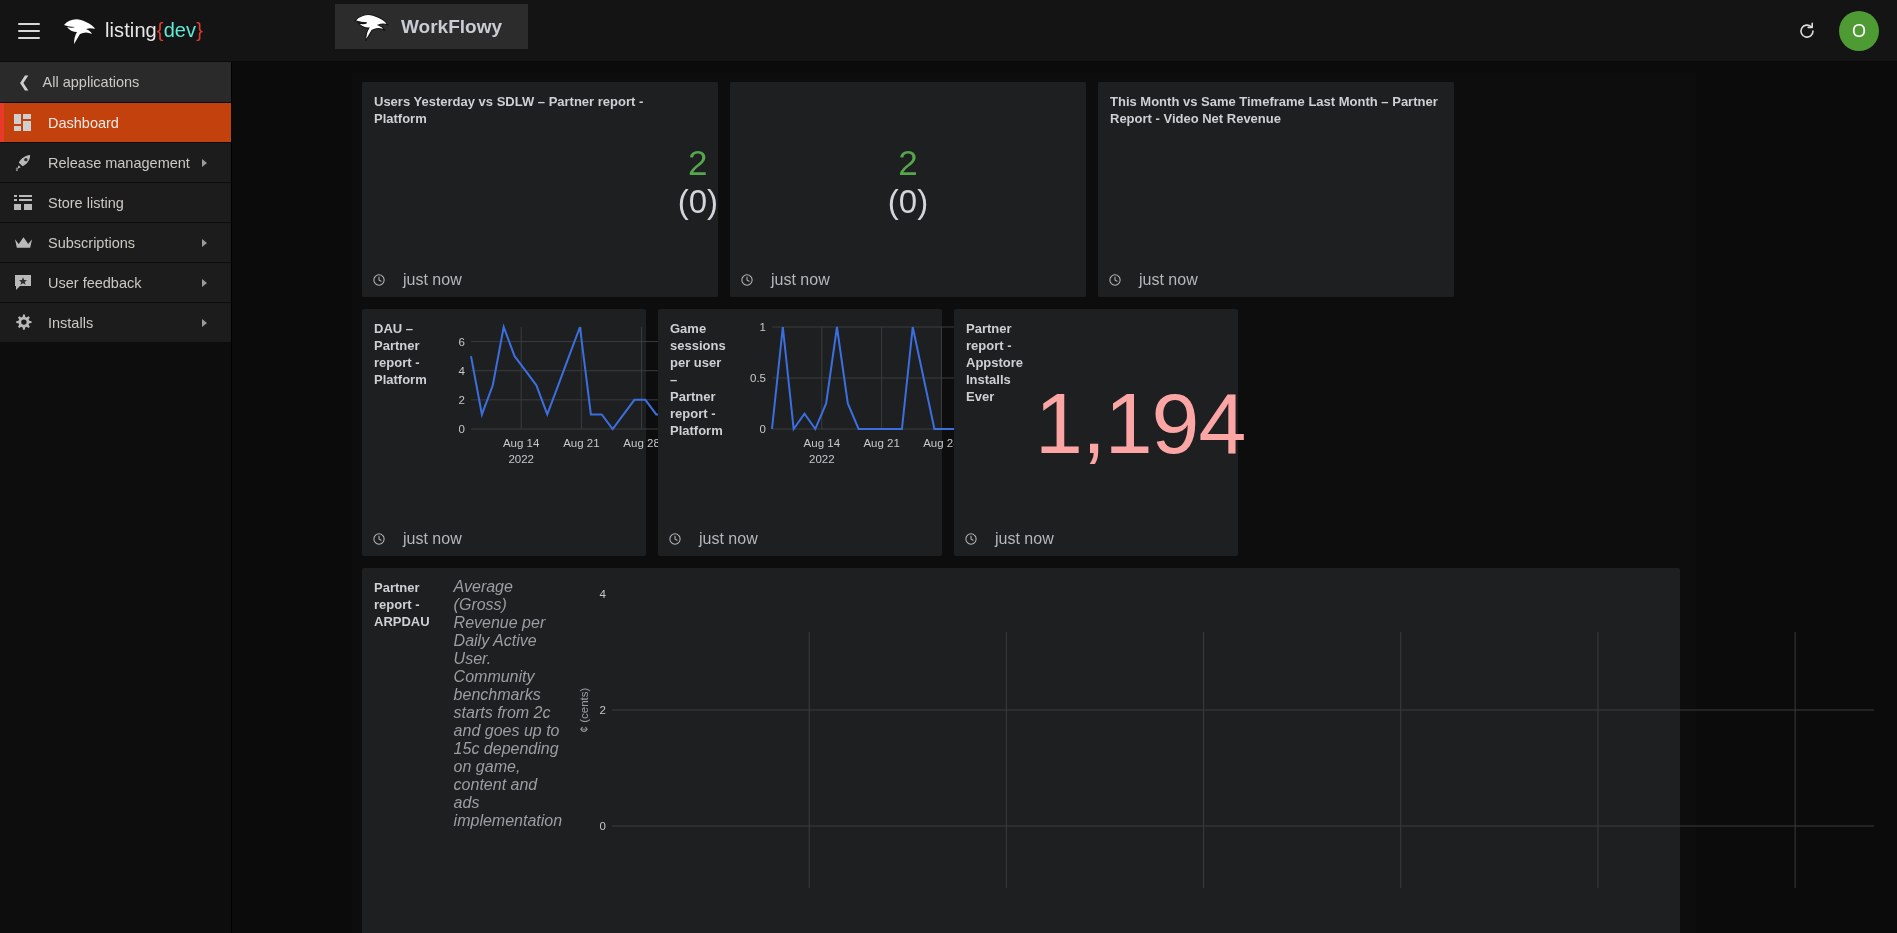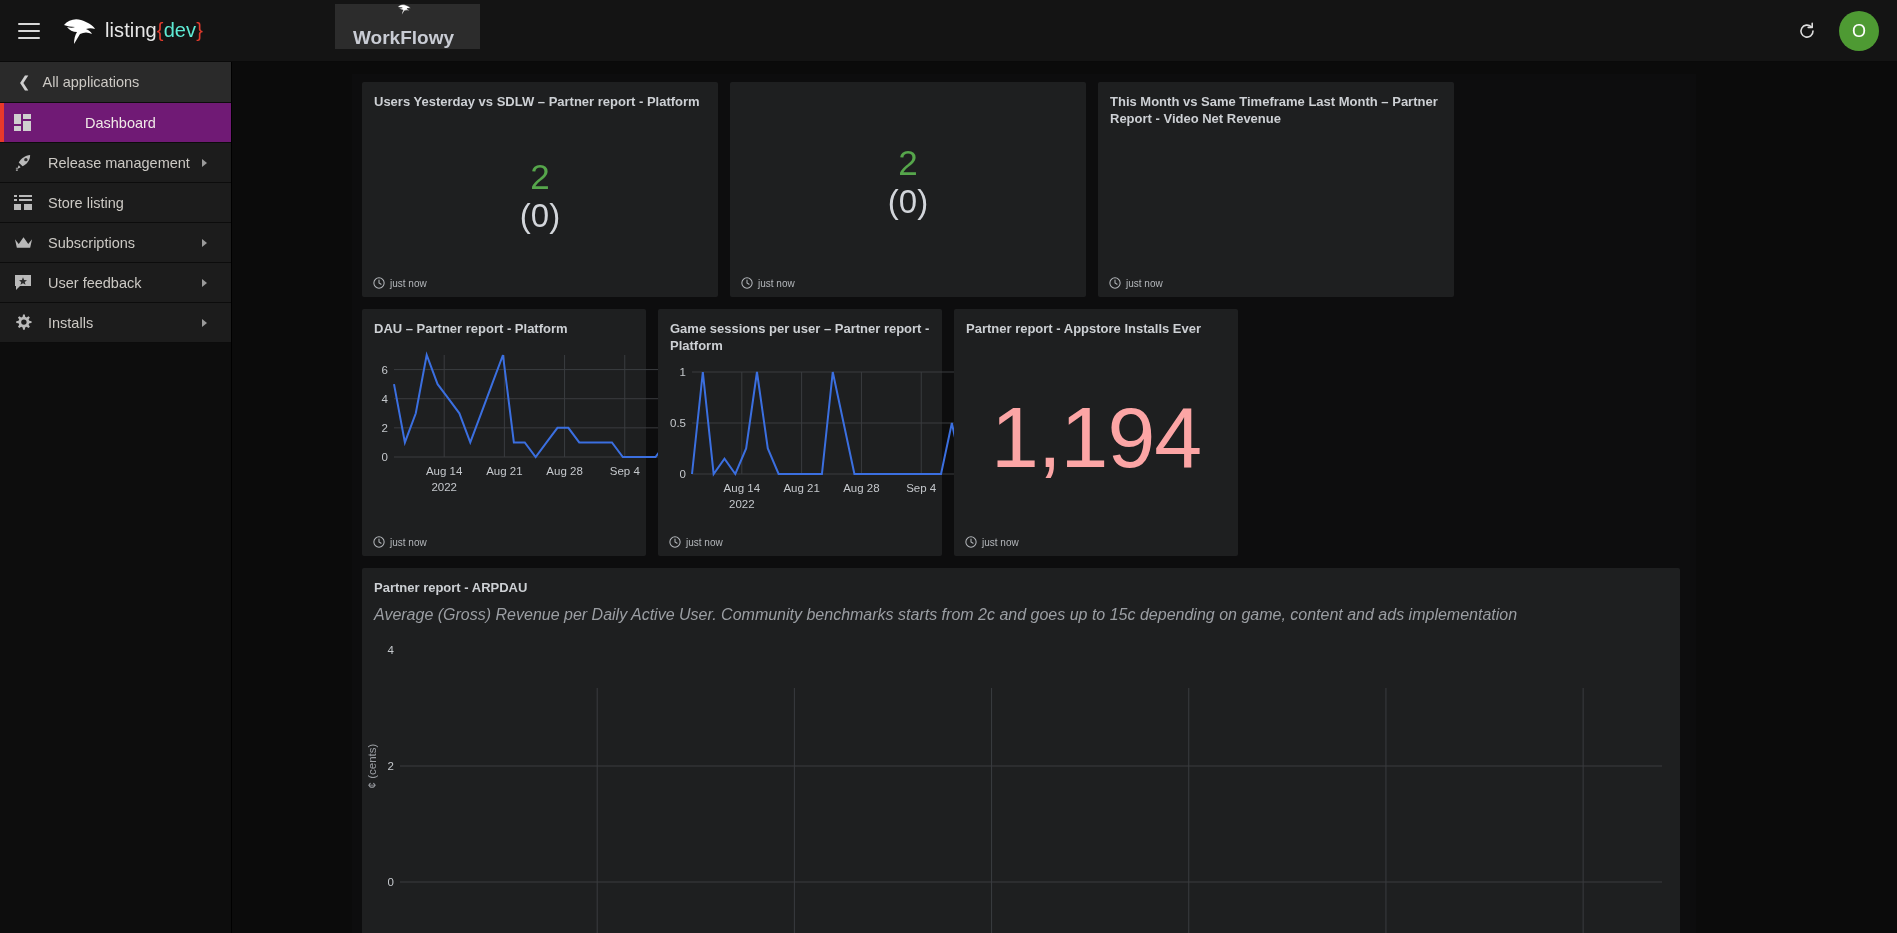--- a/index.html
+++ b/index.html
@@ -31,21 +31,20 @@
   .brand-text { font-size: 20px; color: #e8e8e8; letter-spacing: .1px; }
   .brand-text .brace { color: #e03b2d; }
 
   .app-tab {
     position: absolute; left: 335px; top: 4px;
     height: 45px;
     background: #2c2c2c;
     display: flex; align-items: center; gap: 12px;
     padding: 0 26px 0 18px;
     cursor: pointer;
-    flex-direction: column;
   }
   .app-tab-name { font-size: 19px; color: #c9ccd4; font-weight: bold; }
 
   .topbar-right {
     position: absolute; right: 18px; top: 0; height: 62px;
     display: flex; align-items: center; gap: 22px;
   }
   .refresh-icon { cursor: pointer; display: flex; }
   .avatar {
     width: 40px; height: 40px; border-radius: 50%;
@@ -77,23 +76,22 @@
     white-space: nowrap;
   }
   .side-row.all-apps { height: 41px; background: #2a2a2a; }
   .side-row.item { height: 40px; }
   .side-row .ico {
     width: 26px; min-width: 26px; height: 20px;
     display: flex; align-items: center; justify-content: flex-start;
     margin-right: 8px;
   }
   .side-row.active {
-    background: #701a75;
+    background: #c2410c;
     color: #f0e9e7;
-    gap: 37px;
   }
   .side-row.active::before {
     content: ""; position: absolute; left: 0; top: 0; bottom: 0;
     width: 4px; background: #e8392b;
   }
   .caret {
     position: absolute; right: 24px;
     width: 0; height: 0;
     border-top: 4px solid transparent;
     border-bottom: 4px solid transparent;
@@ -114,38 +112,38 @@
     width: 1344px;
     background: #0d0d0e;
     padding: 8px 0 0 0;
     min-height: 921px;
   }
   .row { display: flex; gap: 12px; margin-bottom: 12px; padding: 0 10px; }
 
   .panel {
     background: #1e1f20;
     border-radius: 2px;
-    display: flex; flex-direction: column;
+    display: flex; flex-direction: row;
     position: relative;
   }
   .panel-title {
     font-size: 13px; color: #cdd0d4;
     padding: 11px 12px 0 12px;
     line-height: 17px;
     font-weight: bold;
   }
   .panel-desc {
     font-size: 16px; color: #9b9ea3;
     font-style: italic;
     padding: 10px 12px 0 12px;
   }
   .panel-footer {
     position: absolute; left: 11px; bottom: 8px;
-    display: flex; align-items: center; gap: 5px;
-    font-size: 10px; color: #b4b7bb;
+    display: flex; align-items: center; gap: 18px;
+    font-size: 16px; color: #b4b7bb;
   }
 
   
   .r1 .panel { width: 356px; height: 215px; }
   .stat-body {
     flex: 1; display: flex; flex-direction: column;
     align-items: center; justify-content: center;
     padding-bottom: 16px;
   }
   .stat-main { font-size: 35px; line-height: 40px; color: #56a64b; font-weight: 400; }

